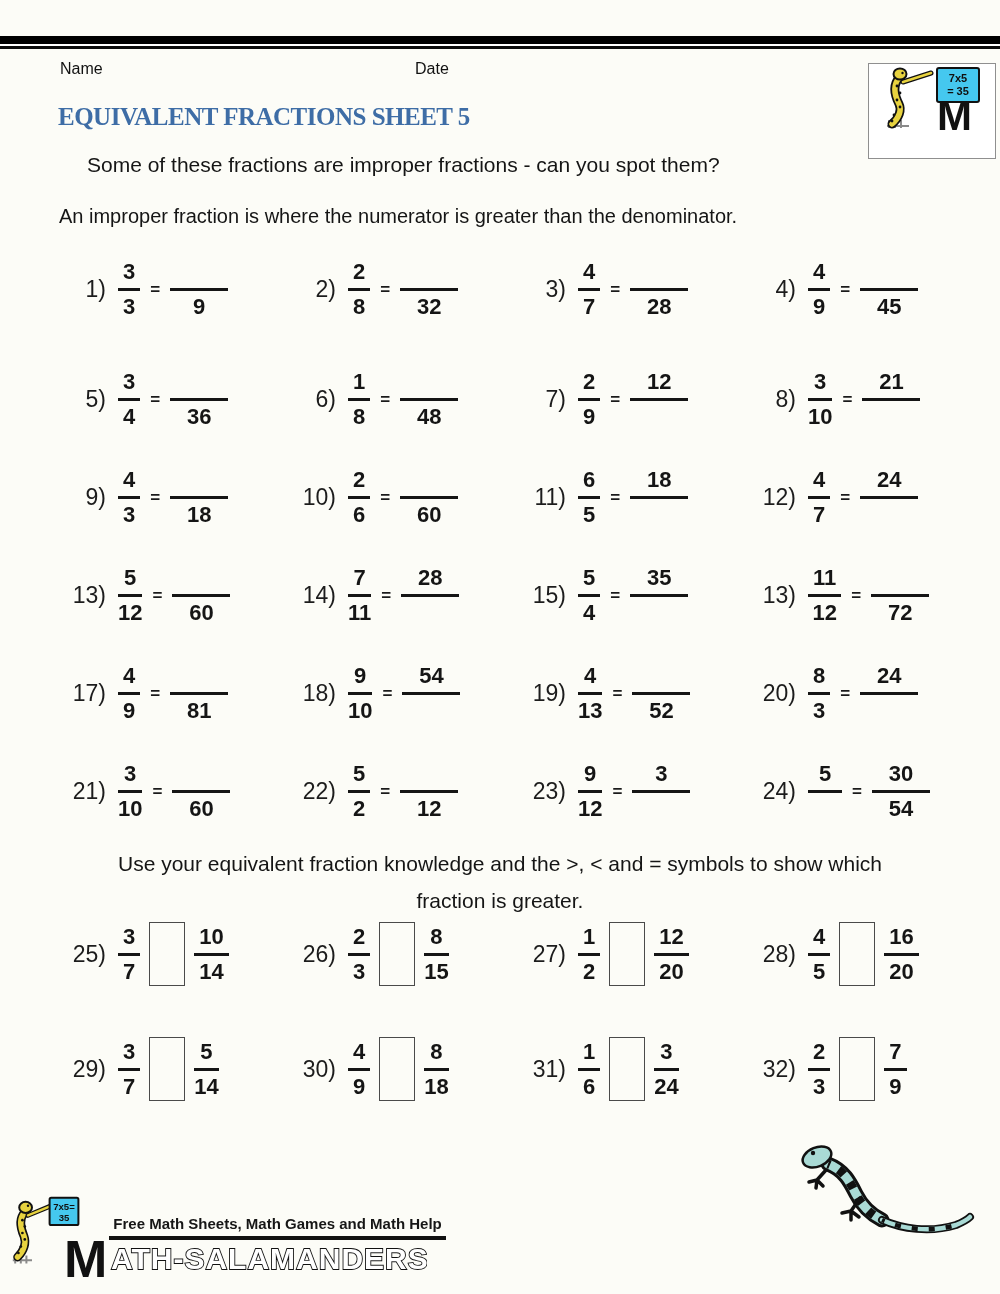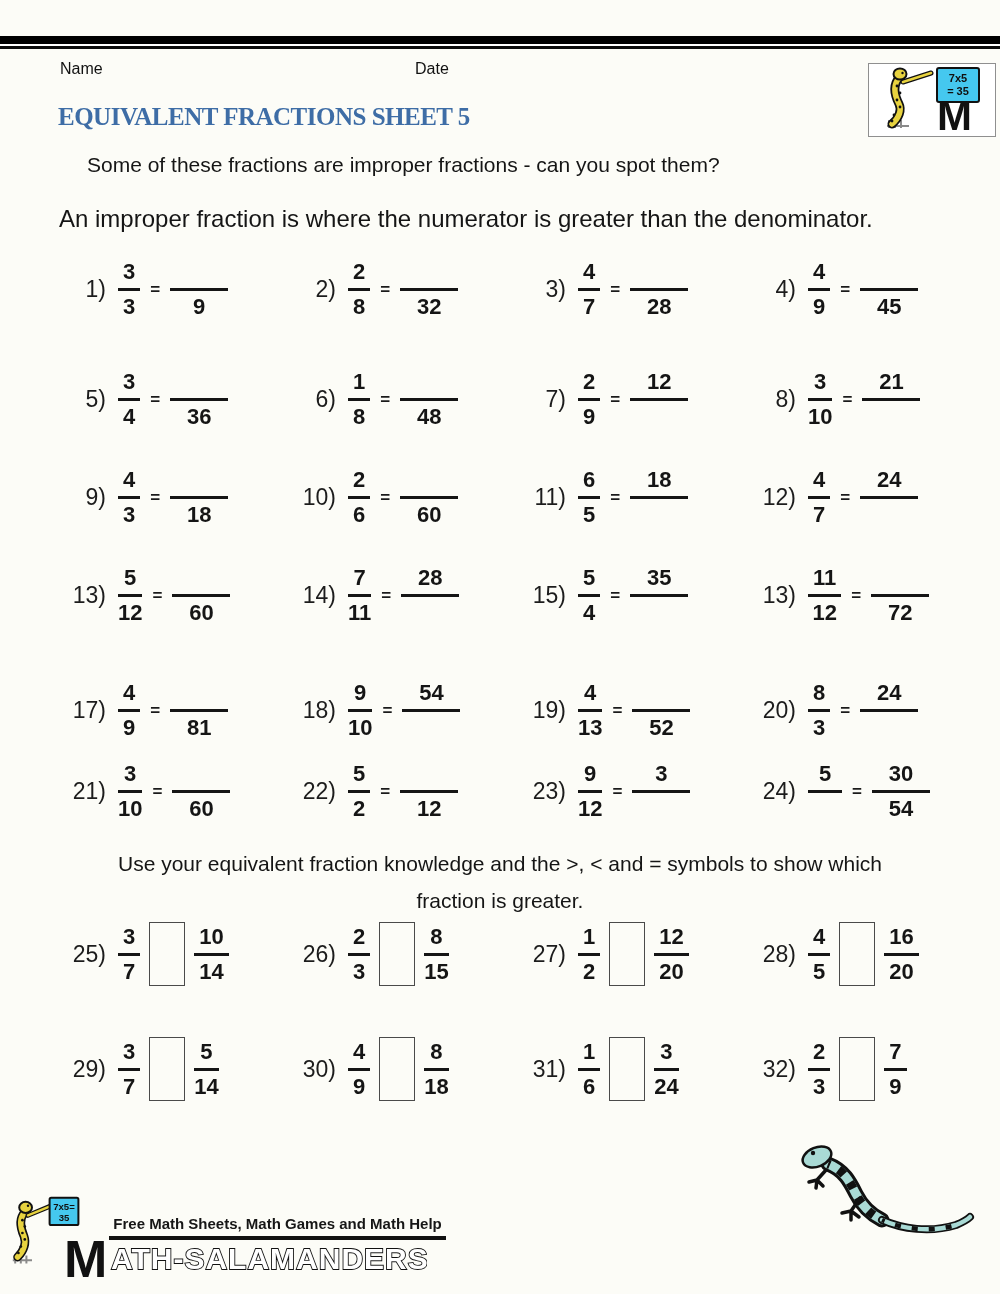--- a/index.html
+++ b/index.html
@@ -20,34 +20,34 @@
   .page{position:absolute;inset:0;}
   .toprule{
     position:absolute;top:36px;left:0;right:0;height:13px;
     border-top:8px solid #000;border-bottom:3px solid #0b0b0b;
     box-sizing:border-box;background:#fff;
   }
   .hdr-label{position:absolute;top:60px;font-size:16px;color:#111;}
   .hdr-name{left:60px;}
   .hdr-date{left:415px;}
   .logoBox{
-    position:absolute;top:63px;left:868px;width:128px;height:74px;
+    position:absolute;top:63px;left:868px;width:128px;height:96px;
     border:1px solid #8f8f8f;background:#fff;box-sizing:border-box;
   }
   .pageTitle{
     position:absolute;top:103px;left:58px;
     font-family:"Liberation Serif",serif;font-weight:600;
     font-size:25px;letter-spacing:-0.5px;color:var(--title_blue);
   }
   .subtitle{position:absolute;top:153px;left:59px;font-size:21px;margin-left:28px;}
-  .note{position:absolute;top:205px;left:59px;font-size:24px;}
+  .note{position:absolute;top:205px;left:59px;font-size:20px;}
 
   .prow{position:absolute;left:58px;width:920px;display:flex;}
   .r1{top:258px;} .r2{top:368px;} .r3{top:466px;}
-  .r4{top:564px;} .r5{top:662px;margin-top:17px;} .r6{top:760px;align-items:center;}
+  .r4{top:564px;} .r5{top:662px;} .r6{top:760px;align-items:center;}
   .c1{top:922px;} .c2{top:1037px;}
 
   .prob{width:25%;display:flex;align-items:center;box-sizing:border-box;}
   .plabel{width:48px;text-align:right;font-size:23px;margin-right:12px;flex:none;color:#1c1c1c;}
   .fr{display:inline-flex;flex-direction:column;text-align:center;
       font-weight:bold;font-size:22px;flex:none;}
   .fr .nu{display:block;border-bottom:3px solid var(--ink);padding:0 5px 2px;
           min-height:28px;line-height:28px;}
   .fr .de{display:block;padding-top:2px;min-height:28px;line-height:28px;}
   .fr.wide{min-width:58px;}

